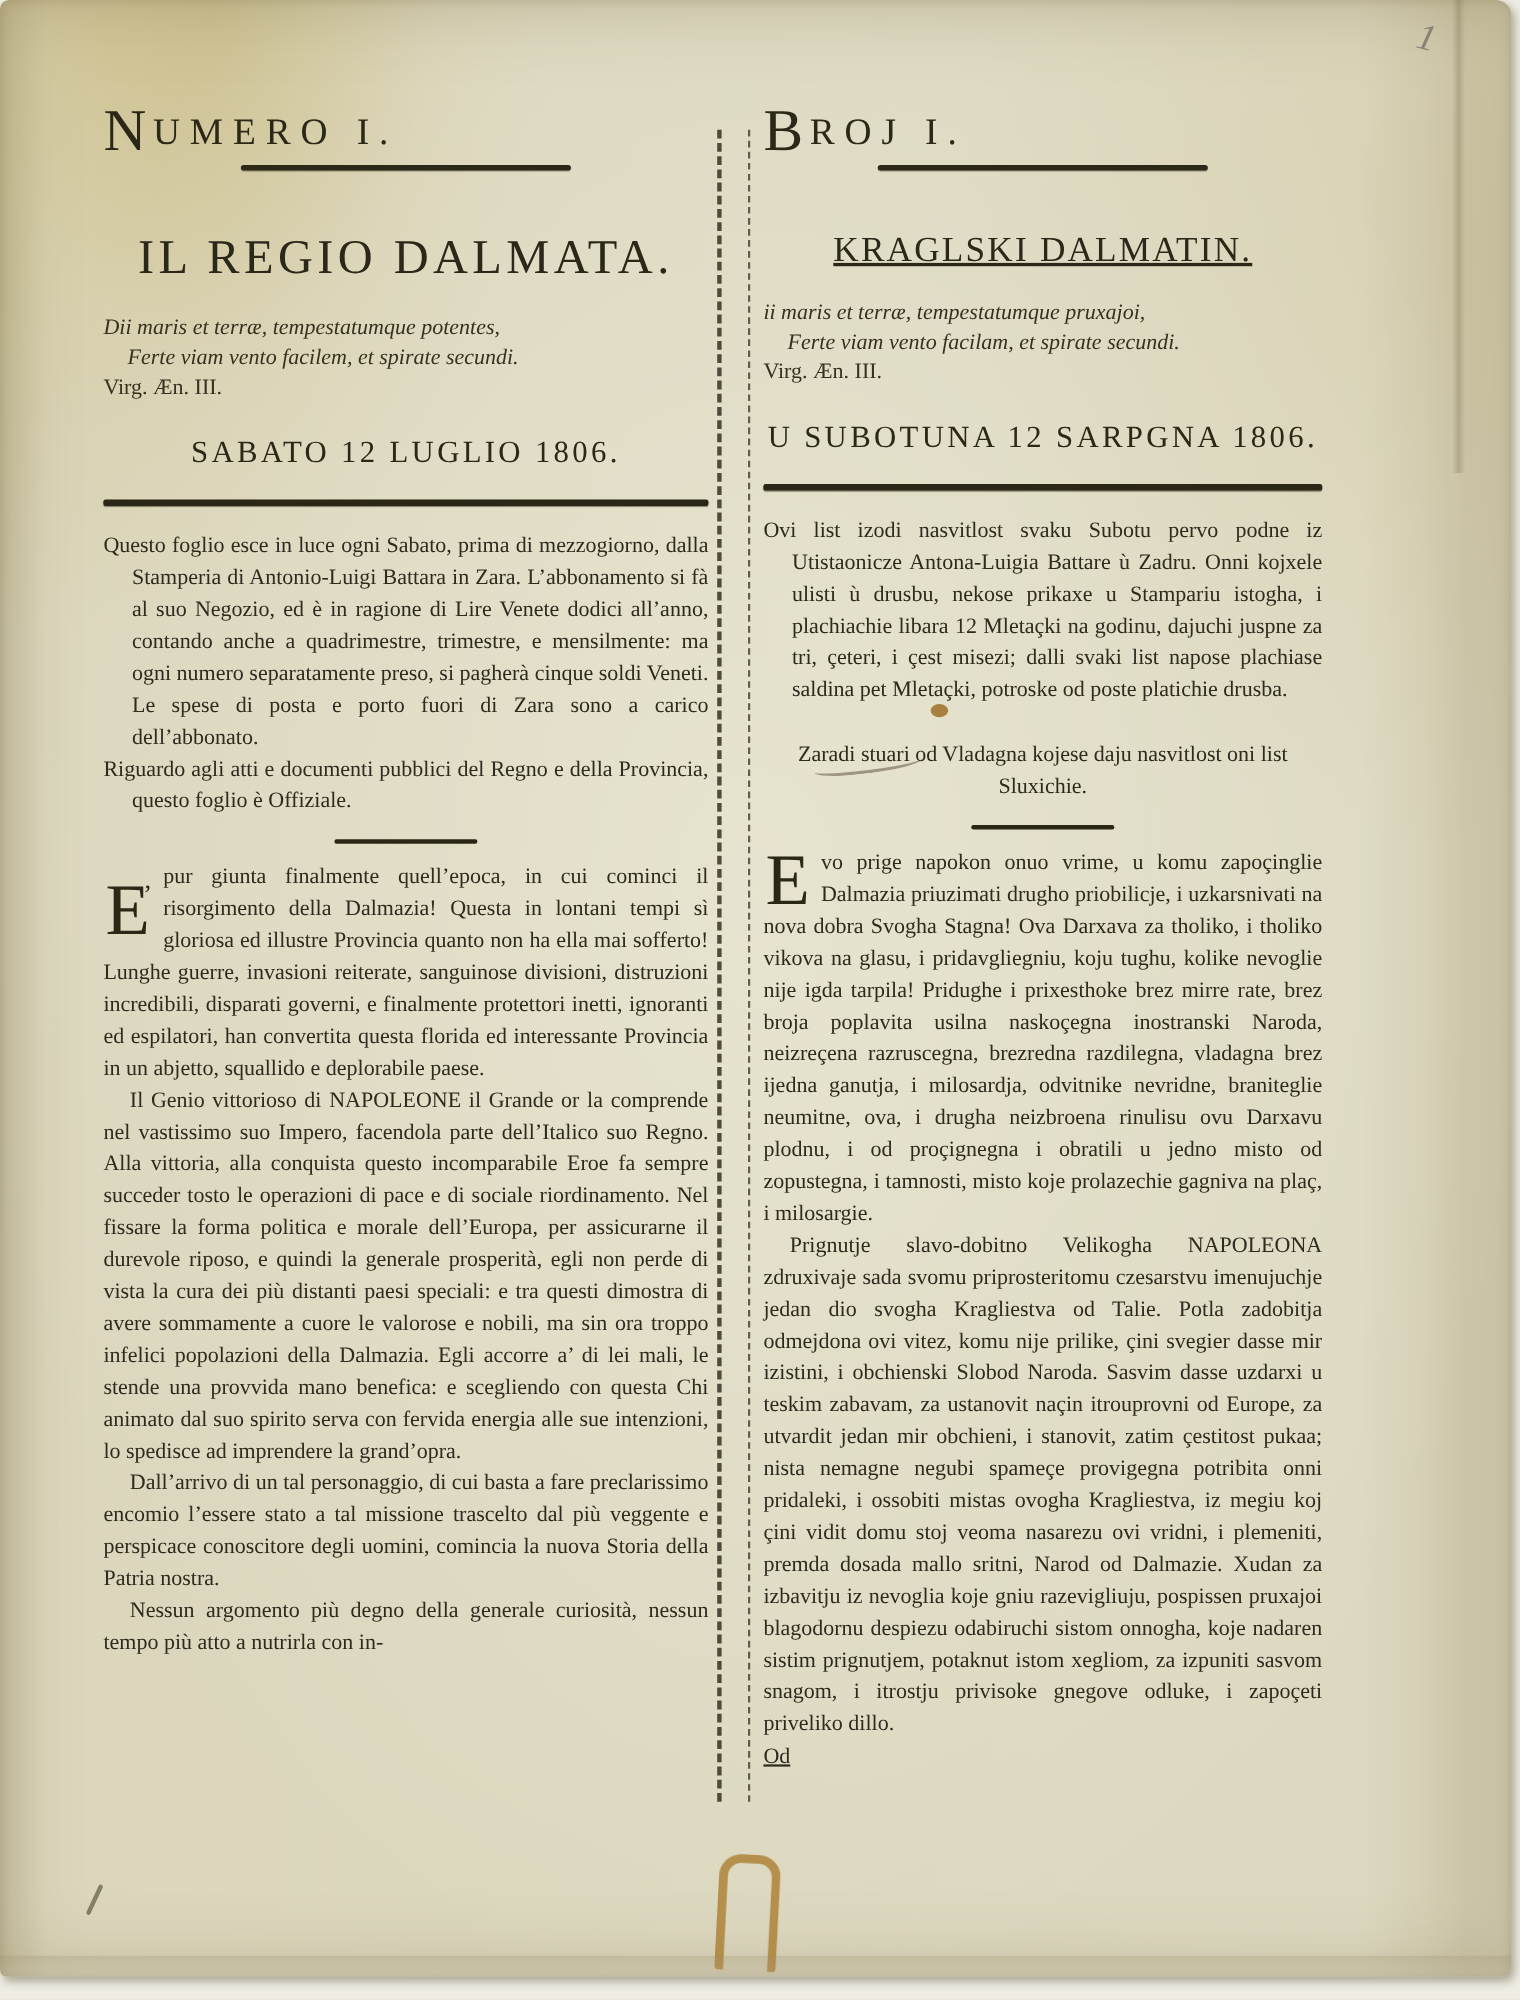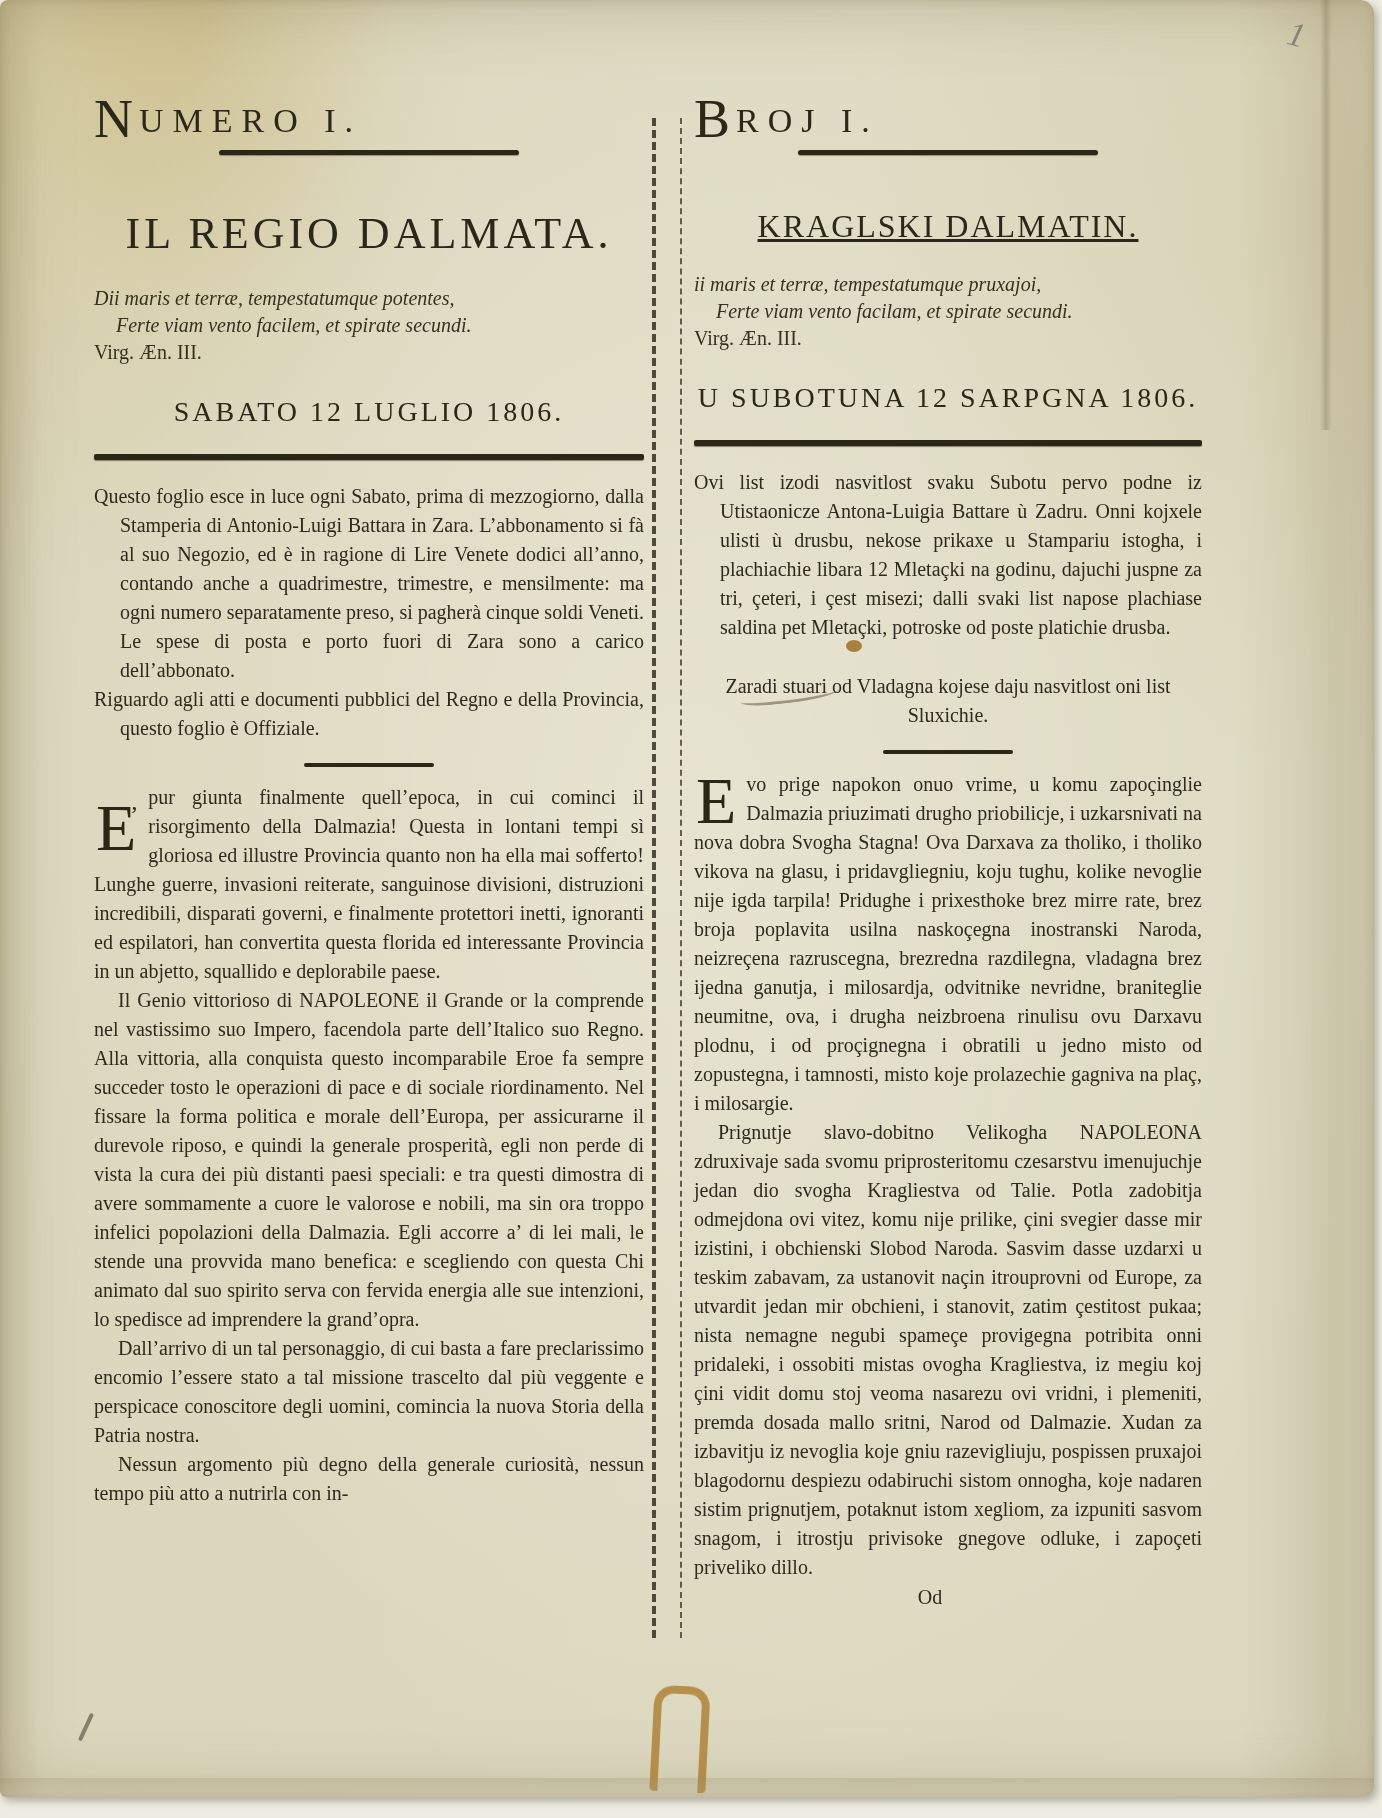--- a/index.html
+++ b/index.html
@@ -58,21 +58,21 @@
   .notice p.centered{text-align:center;padding-left:0;text-indent:0;margin-top:30px;}
   .center-rule{width:130px;height:4px;background:#2b2716;margin:20px auto 14px;border-radius:2px;}
   .article{font-size:20px;line-height:29px;text-align:justify;margin-top:16px;}
   .article p{margin:0;text-indent:24px;}
   .article p.first{text-indent:0;}
   .dropcap{
     float:left;font-size:66px;line-height:50px;padding:6px 10px 0 2px;
     color:#2b2716;position:relative;
   }
   .dropmark{font-size:24px;vertical-align:28px;margin-left:-6px;}
-  .catchword{text-align:center;padding-right:36px;font-size:20px;margin-top:4px;}
+  .catchword{text-align:left;padding-right:36px;font-size:20px;margin-top:4px;text-decoration:underline;}
   
   .pencil-number{
     position:absolute;left:1288px;top:16px;font-size:34px;font-style:italic;
     color:#787469;transform:rotate(14deg);opacity:.8;
   }
   .rust-stain{
     position:absolute;left:652px;top:1686px;width:40px;height:98px;
     border:8px solid #a5721d;border-bottom:none;
     border-radius:20px 20px 4px 4px;opacity:.7;transform:rotate(3deg);
     filter:blur(0.6px);

